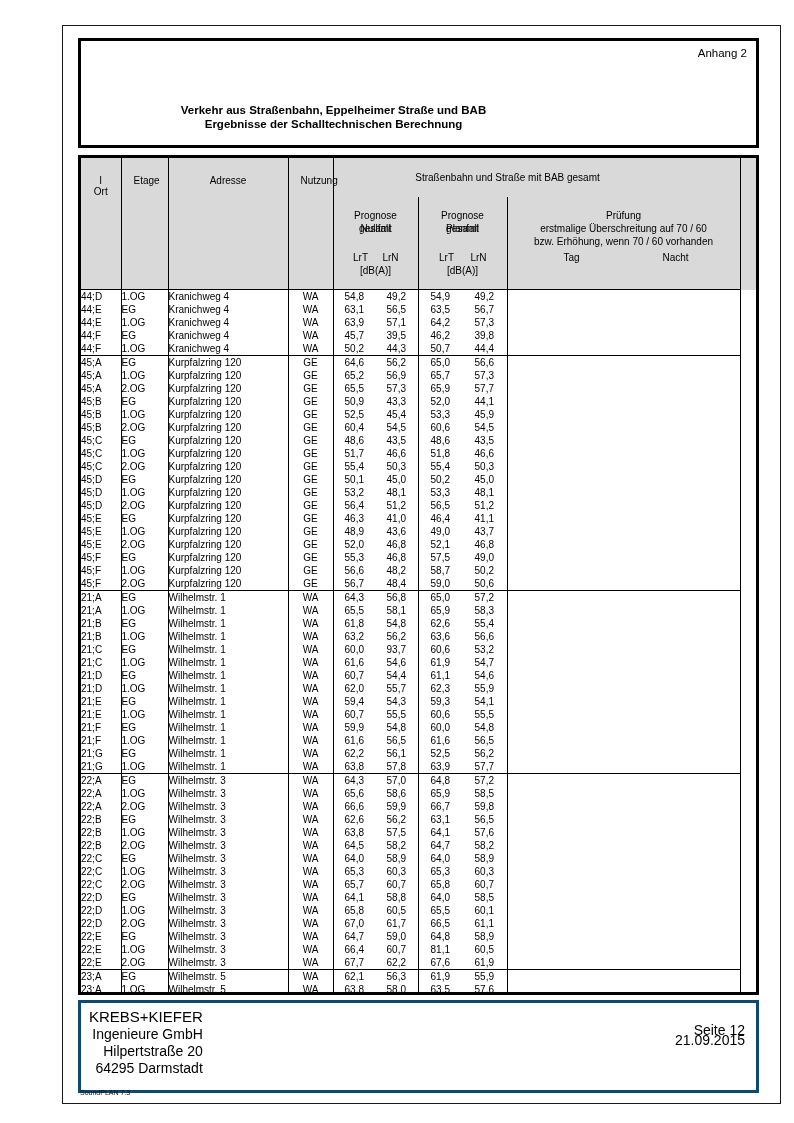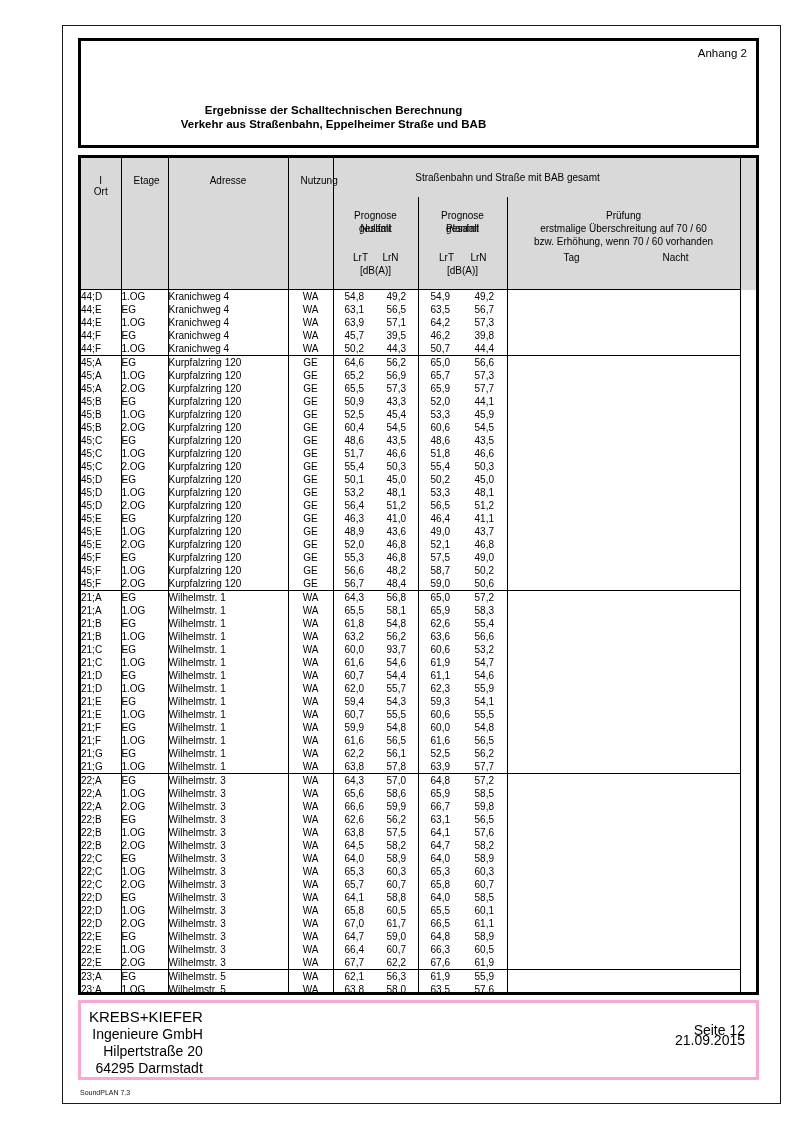--- a/index.html
+++ b/index.html
@@ -67,22 +67,22 @@
   }
   td.c-ort     { text-align: left; padding-left: 5px; }
   td.c-etage   { text-align: left; padding-left: 10px; }
   td.c-adresse { text-align: left; padding-left: 8px; }
   td.c-nutzung { text-align: center; }
   td.c-num     { text-align: center; }
   tr.group-start td:not(.spacer) { border-top: 1px solid #000; }
   
   .footer-box {
     position: absolute; left: 78px; top: 1000px;
-    width: 681px; height: 80px;
-    border: 3px solid #f9a8d4;
+    width: 681px; height: 93px;
+    border: 3px solid #0c4a6e;
     background: #fff;
   }
   .company { position: absolute; left: 8px; top: 5px; }
   .company-name  { font-size: 15px; line-height: 18px; }
   .company-line  { font-size: 14px; line-height: 17px; text-align: right; }
   .page-info {
     position: absolute; right: 11px; top: 22px;
     text-align: right; font-size: 14px; line-height: 10px;
   }
   .software {
@@ -91,22 +91,22 @@
   }
 </style>
 </head>
 <body>
 
 <div class="page-frame"></div>
 
 <div class="header-box">
   <div class="annex">Anhang 2</div>
   <div class="subtitle-wrap">
+    <div>Verkehr aus Straßenbahn, Eppelheimer Straße und BAB</div>
     <div>Ergebnisse der Schalltechnischen Berechnung</div>
-    <div>Verkehr aus Straßenbahn, Eppelheimer Straße und BAB</div>
   </div>
 </div>
 
 <div class="table-box">
   <table class="results">
     <colgroup>
       <col style="width:40px">
         <col style="width:47px">
         <col style="width:120px">
       <col style="width:45px">
@@ -760,21 +760,21 @@
           <td class="c-pruef bL"></td>
           <td class="spacer bL"></td>
         </tr>
         <tr>
           <td class="c-ort">22;E</td>
           <td class="c-etage bL">1.OG</td>
           <td class="c-adresse bL">Wilhelmstr. 3</td>
           <td class="c-nutzung bL">WA</td>
           <td class="c-num bL">66,4</td>
           <td class="c-num">60,7</td>
-          <td class="c-num bL">66,3</td>
+          <td class="c-num bL">81,1</td>
           <td class="c-num">60,5</td>
           <td class="c-pruef bL"></td>
           <td class="spacer bL"></td>
         </tr>
         <tr>
           <td class="c-ort">22;E</td>
           <td class="c-etage bL">2.OG</td>
           <td class="c-adresse bL">Wilhelmstr. 3</td>
           <td class="c-nutzung bL">WA</td>
           <td class="c-num bL">67,7</td>

